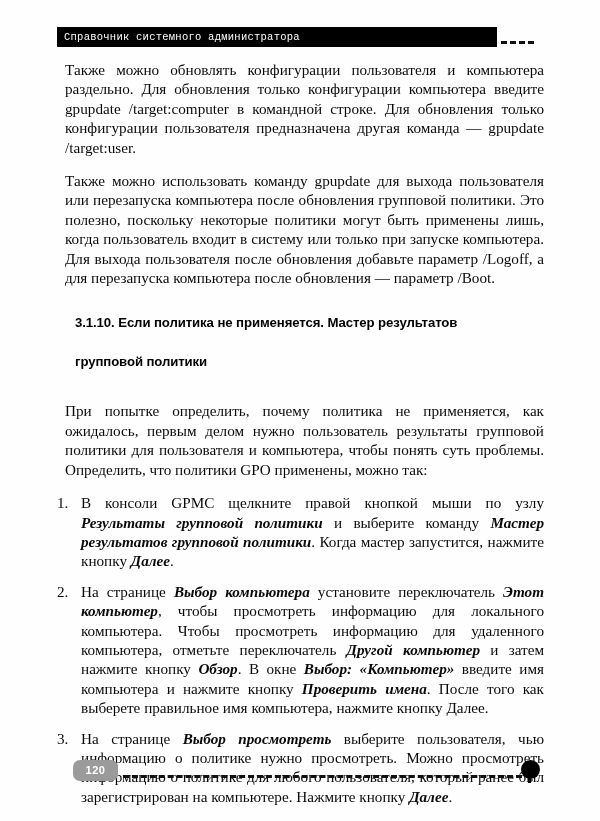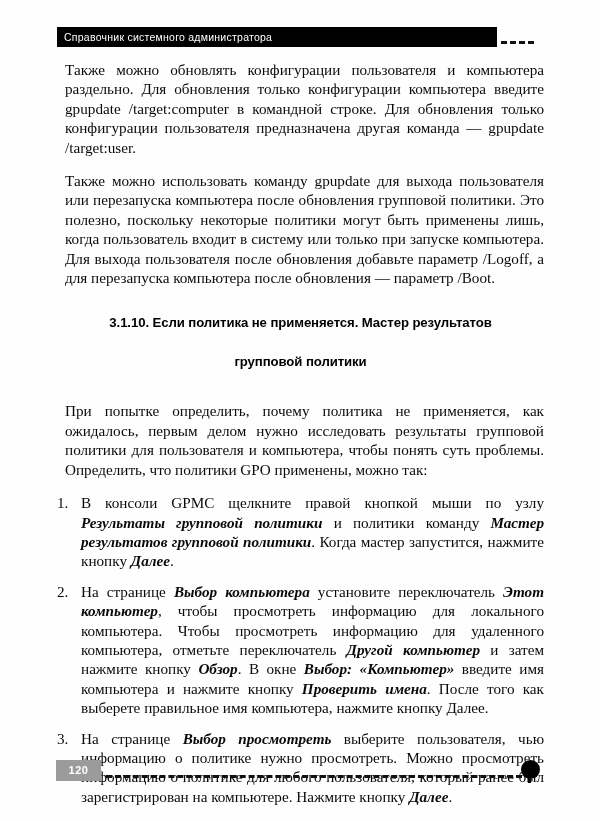--- a/index.html
+++ b/index.html
@@ -38,21 +38,21 @@
     background: #000000;
     height: 100%;
     flex: 0 0 440px;
     display: flex;
     align-items: center;
     padding-left: 7px;
     box-sizing: border-box;
   }
   .header-title {
     color: #ffffff;
-    font-family: Liberation Sans, sans-serif;
+    font-family: Liberation Mono, monospace;
     font-size: 10.5px;
     letter-spacing: 0.25px;
     line-height: 1;
     white-space: nowrap;
   }
   .header-dashes {
     flex: 1 1 auto;
     position: relative;
   }
   .header-dashes::after {
@@ -79,21 +79,20 @@
     text-justify: inter-word;
     hyphens: manual;
   }
   p.para:last-child { margin-bottom: 0; }
 
   b, strong { font-weight: bold; font-style: italic; }
 
   
   .section-heading {
     margin: 26px 0 30px 0;
-    text-align: center;
     font-family: "Liberation Sans", "DejaVu Sans", sans-serif;
     font-weight: bold;
     font-size: 13.2px;
     line-height: 19px;
     letter-spacing: -0.1px;
     padding: 0 18px;
     color: #000;
   }
   .section-heading .line2 { display: block; margin-top: 20px; }
 
@@ -131,30 +130,31 @@
     top: 759px;
     width: 480px;
     height: 22px;
     display: flex;
     align-items: center;
   }
   .folio {
     flex: 0 0 auto;
     width: 45px;
     height: 21px;
-    border-radius: 0;
+    border-radius: 7px;
     background: #9b9b9b;
     color: #ffffff;
     font-family: "Liberation Sans", "DejaVu Sans", sans-serif;
     font-size: 11px;
     font-weight: bold;
     display: flex;
     align-items: center;
     justify-content: center;
     letter-spacing: 0.5px;
+    margin-left: 17px;
   }
   .footer-dashes {
     flex: 1 1 auto;
     position: relative;
     height: 100%;
   }
   .footer-dashes::after {
     content: "";
     position: absolute;
     left: 5px;
@@ -197,24 +197,24 @@
 
     <p class="para">Также можно обновлять конфигурации пользователя и компьютера раздельно. Для обновления только конфигурации компьютера введите gpupdate /target:computer в командной строке. Для обновления только конфигурации пользователя предназначена другая команда — gpupdate /target:user.</p>
 
     <p class="para">Также можно использовать команду gpupdate для выхода пользователя или перезапуска компьютера после обновления групповой политики. Это полезно, поскольку некоторые политики могут быть применены лишь, когда пользователь входит в систему или только при запуске компьютера. Для выхода пользователя после обновления добавьте параметр /Logoff, а для перезапуска компьютера после обновления — параметр /Boot.</p>
 
     <h2 class="section-heading">
       <span class="line1">3.1.10. Если политика не применяется. Мастер результатов</span>
       <span class="line2">групповой политики</span>
     </h2>
 
-    <p class="para">При попытке определить, почему политика не применяется, как ожидалось, первым делом нужно исследовать результаты групповой политики для пользователя и компьютера, чтобы понять суть проблемы. Определить, что политики GPO применены, можно так:</p>
+    <p class="para">При попытке определить, почему политика не применяется, как ожидалось, первым делом нужно пользователь результаты групповой политики для пользователя и компьютера, чтобы понять суть проблемы. Определить, что политики GPO применены, можно так:</p>
 
     <ol class="steps" id="steps-list">
-        <li><span class="num">1.</span><span><span>В консоли GPMC щелкните правой кнопкой мыши по узлу </span><b>Результаты групповой политики</b><span> и политики команду </span><b>Мастер результатов групповой политики</b><span>. Когда мастер запустится, нажмите кнопку </span><b>Далее</b><span>.</span></span></li>
+        <li><span class="num">1.</span><span><span>В консоли GPMC щелкните правой кнопкой мыши по узлу </span><b>Результаты групповой политики</b><span> и выберите команду </span><b>Мастер результатов групповой политики</b><span>. Когда мастер запустится, нажмите кнопку </span><b>Далее</b><span>.</span></span></li>
         <li><span class="num">2.</span><span><span>На странице </span><b>Выбор компьютера</b><span> установите переключатель </span><b>Этот компьютер</b><span>, чтобы просмотреть информацию для локального компьютера. Чтобы просмотреть информацию для удаленного компьютера, отметьте переключатель </span><b>Другой компьютер</b><span> и затем нажмите кнопку </span><b>Обзор</b><span>. В окне </span><b>Выбор: «Компьютер»</b><span> введите имя компьютера и нажмите кнопку </span><b>Проверить имена</b><span>. После того как выберете правильное имя компьютера, нажмите кнопку Далее.</span></span></li>
         <li><span class="num">3.</span><span><span>На странице </span><b>Выбор просмотреть</b><span> выберите пользователя, чью информацию о политике нужно просмотреть. Можно просмотреть информацию о политике для любого пользователя, который ранее был зарегистрирован на компьютере. Нажмите кнопку </span><b>Далее</b><span>.</span></span></li>
         <li><span class="num">4.</span><span><span>Просмотрите установленные параметры и нажмите имена </span><b>Далее</b><span>. После того как мастер получит необходимую информацию, нажмите кнопку </span></span></li>
       </ol>
 
   </div>
 
   <div class="footer">
     <div class="folio">120</div>
     <div class="footer-dashes">

